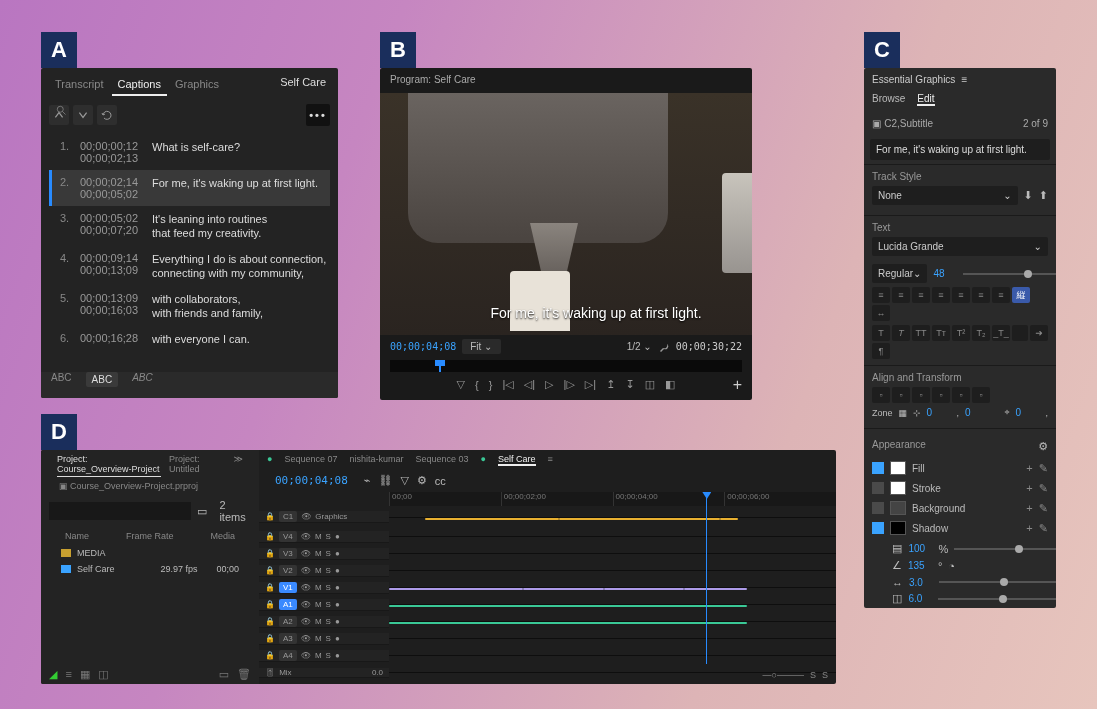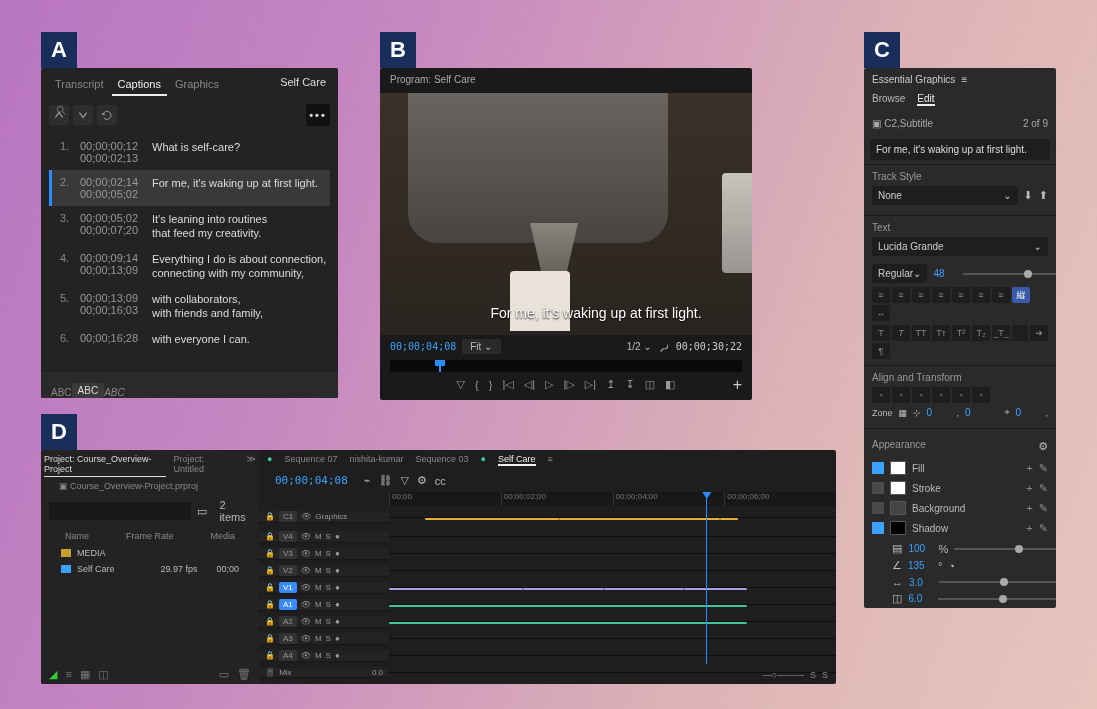--- a/index.html
+++ b/index.html
@@ -18,21 +18,21 @@
   #capSearch{ flex:1; height:22px; padding:0 6px 0 22px; border-radius:2px;}
   .sicon{position:absolute;left:14px;top:36px;}
   .sqbtn{ width:20px; height:20px; background:#2e2e2e; border-radius:2px; display:flex; align-items:center; justify-content:center; color:#999;}
   .dots{ width:24px;height:22px;background:#111;display:flex;align-items:center;justify-content:center;color:#ddd;letter-spacing:2px;font-weight:700;border-radius:2px;}
   #capList{ height:248px; overflow:hidden; padding:0 8px;}
   .capRow{ display:flex; padding:6px 0; gap:10px; border-left:3px solid transparent; padding-left:8px;}
   .capRow.sel{ background:#393939; border-left-color:#288bff;}
   .capNum{ width:10px; color:#888;}
   .capTC{ width:62px; color:#999; line-height:12px;}
   .capTxt{ flex:1; color:#ddd; line-height:14px;}
-  #capFoot{ position:absolute; bottom:0; left:0; right:0; height:26px; background:#2a2a2a; display:flex; align-items:flex-end; padding:0 10px; color:#888; font-size:10px;}
+  #capFoot{ position:absolute; bottom:0; left:0; right:0; height:26px; background:#2a2a2a; display:flex; align-items:flex-start; padding:0 10px; gap:14px; color:#888; font-size:10px;}
   #capFoot .on{ background:#3a3a3a; padding:2px 6px; border-radius:2px; color:#ddd;}
 
   
   #progPanel{ left:380px; top:68px; width:372px; height:332px; background:#1a1a1a; }
   #progHdr{ padding:6px 10px; color:#aaa; font-size:10px;}
   #progImg{ margin:2px auto 0; width:432px; height:242px; background:linear-gradient(#3a3228,#2a2420); position:relative; overflow:hidden;}
   #progImg .metal{position:absolute;left:28px;top:0;width:260px;height:150px;background:linear-gradient(#6a6460,#4a4440);border-radius:0 0 30px 30px;}
   #progImg .spout{position:absolute;left:134px;top:130px;width:80px;height:70px;background:linear-gradient(#8a847e,#5a5450);clip-path:polygon(20% 0,80% 0,60% 100%,40% 100%);}
   #progImg .cup{position:absolute;left:130px;bottom:4px;width:60px;height:60px;background:#e8e2d8;border-radius:4px 4px 0 0;}
   #progImg .pitcher{position:absolute;right:10px;top:80px;width:80px;height:100px;background:linear-gradient(#c8c4bc,#989490);border-radius:4px;}
@@ -65,21 +65,21 @@
   .btnrow{display:flex;gap:2px;flex-wrap:wrap;}
   .btnrow span{width:18px;height:16px;background:#1e1e1e;display:flex;align-items:center;justify-content:center;color:#888;font-size:9px;border-radius:2px;}
   .apRow{display:flex;align-items:center;gap:6px;padding:3px 0;}
   .sw{width:16px;height:14px;border:1px solid #555;}
   .ck{width:12px;height:12px;background:#4a4a4a;}
   .ck.on{background:#3aa3ff;}
 
   
   #tlPanel{left:41px;top:450px;width:795px;height:234px;background:#1e1e1e;}
   #projCol{position:absolute;left:0;top:0;width:218px;height:234px;background:#232323;}
-  #projTabs{display:flex;font-size:9px;padding:4px 3px 0;gap:8px;color:#888;}
+  #projTabs{display:flex;font-size:9px;padding:4px 16px 0;gap:8px;color:#888;}
   #projTabs .act{color:#ddd;border-bottom:1px solid #ddd;padding-bottom:2px;}
   #projCrumb{padding:4px 18px;font-size:9px;color:#888;}
   #projHdr{display:flex;padding:4px 24px;font-size:9px;color:#888;justify-content:space-between;}
   .projRow{display:flex;padding:3px 20px;font-size:9px;color:#bbb;align-items:center;gap:6px;}
   .folder{width:10px;height:8px;background:#c8a030;}
   .seqIcon{width:10px;height:8px;background:#3aa3ff;}
   #projFoot{position:absolute;bottom:0;left:0;right:0;height:20px;display:flex;align-items:center;padding:0 8px;gap:8px;color:#777;}
 
   #tlArea{position:absolute;left:218px;top:0;right:0;bottom:0;}
   #tlTabs{display:flex;gap:12px;padding:4px 8px;font-size:9px;color:#888;}

